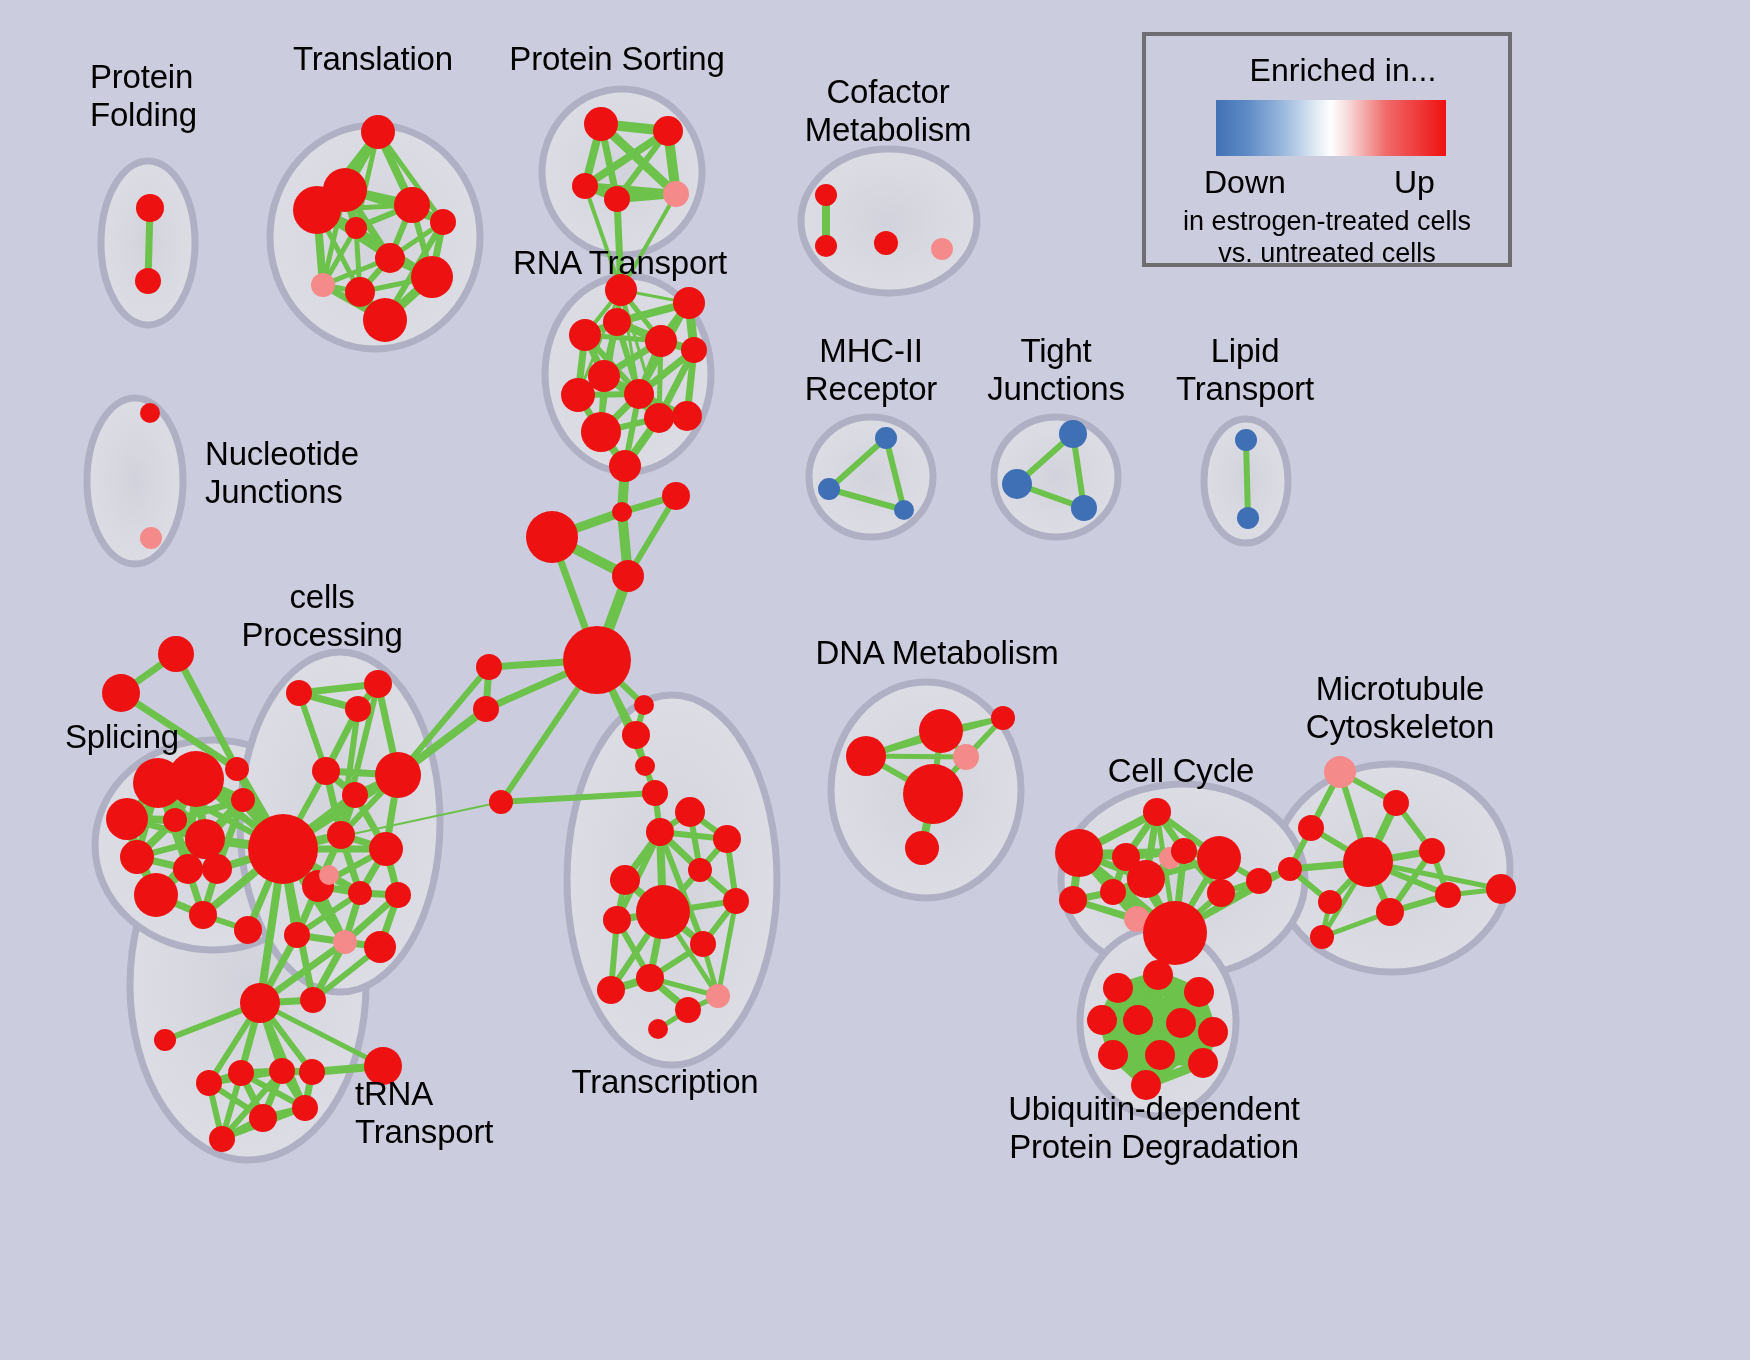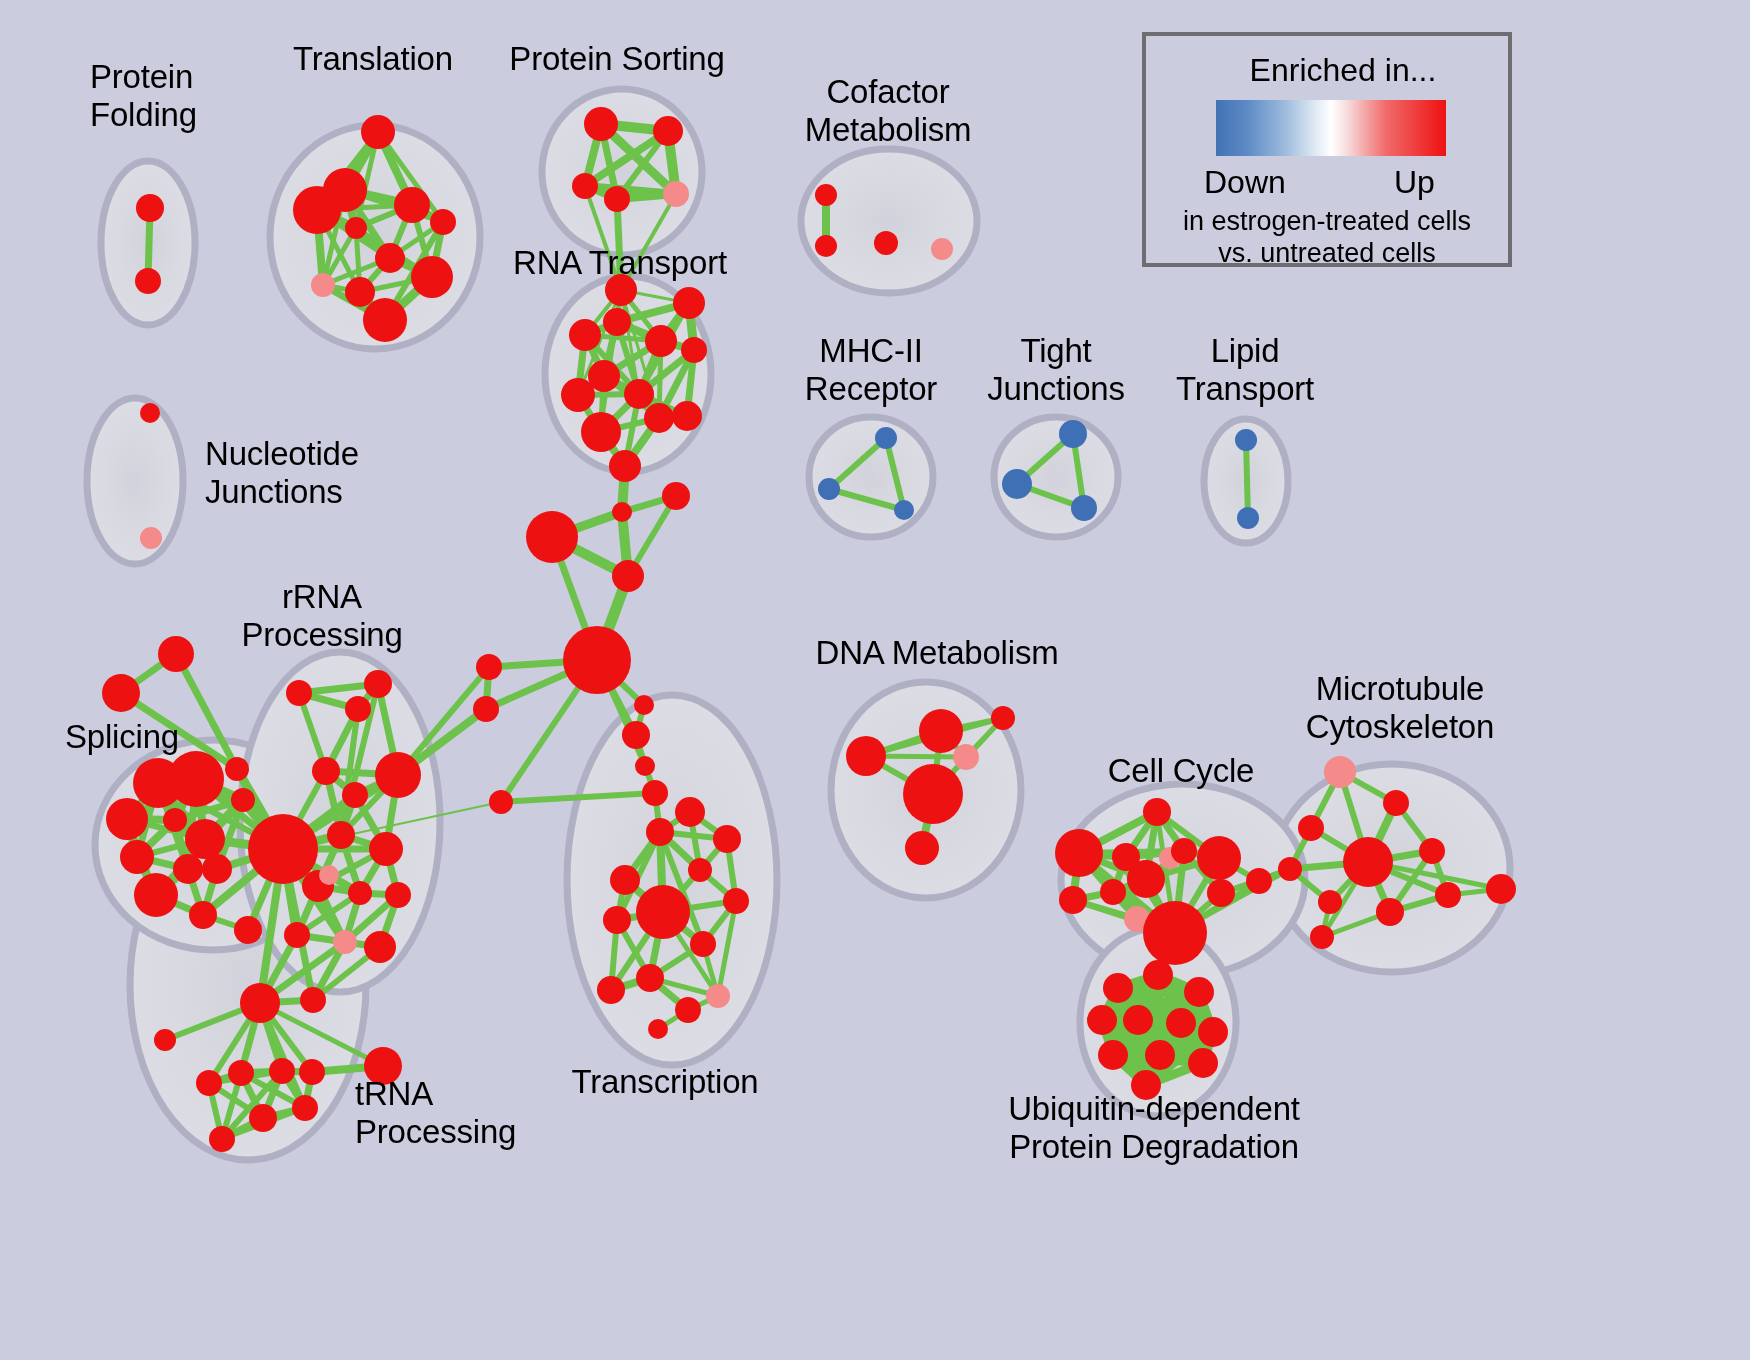--- a/index.html
+++ b/index.html
@@ -726,24 +726,24 @@
   <div class="lbl c" style="left:620px;top:244px;">RNA Transport</div>
   <div class="lbl c" style="left:888px;top:73px;">Cofactor
 Metabolism</div>
   <div class="lbl c" style="left:871px;top:332px;">MHC-II
 Receptor</div>
   <div class="lbl c" style="left:1056px;top:332px;">Tight
 Junctions</div>
   <div class="lbl c" style="left:1245px;top:332px;">Lipid
 Transport</div>
   <div class="lbl l" style="left:65px;top:718px;">Splicing</div>
-  <div class="lbl c" style="left:322px;top:578px;">rRNA
+  <div class="lbl c" style="left:322px;top:578px;">cells
 Processing</div>
   <div class="lbl l" style="left:355px;top:1075px;">tRNA
-Processing</div>
+Transport</div>
   <div class="lbl c" style="left:665px;top:1063px;">Transcription</div>
   <div class="lbl c" style="left:937px;top:634px;">DNA Metabolism</div>
   <div class="lbl c" style="left:1181px;top:752px;">Cell Cycle</div>
   <div class="lbl c" style="left:1400px;top:670px;">Microtubule
 Cytoskeleton</div>
   <div class="lbl c" style="left:1154px;top:1090px;">Ubiquitin-dependent
 Protein Degradation</div>
 
   <div id="legend">
     <div id="legend-title" class="legend-text">Enriched in...</div>

